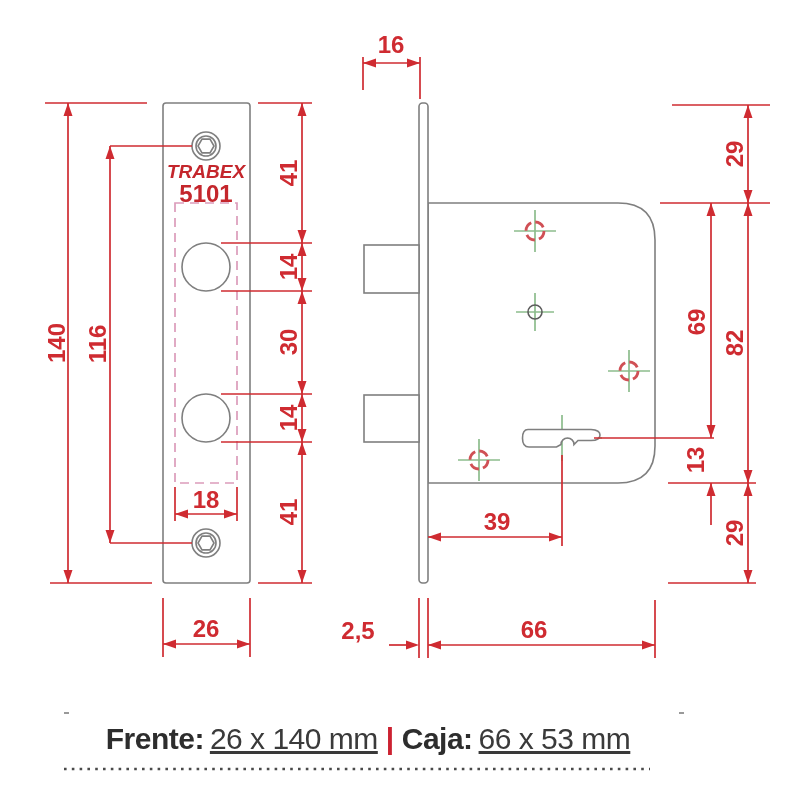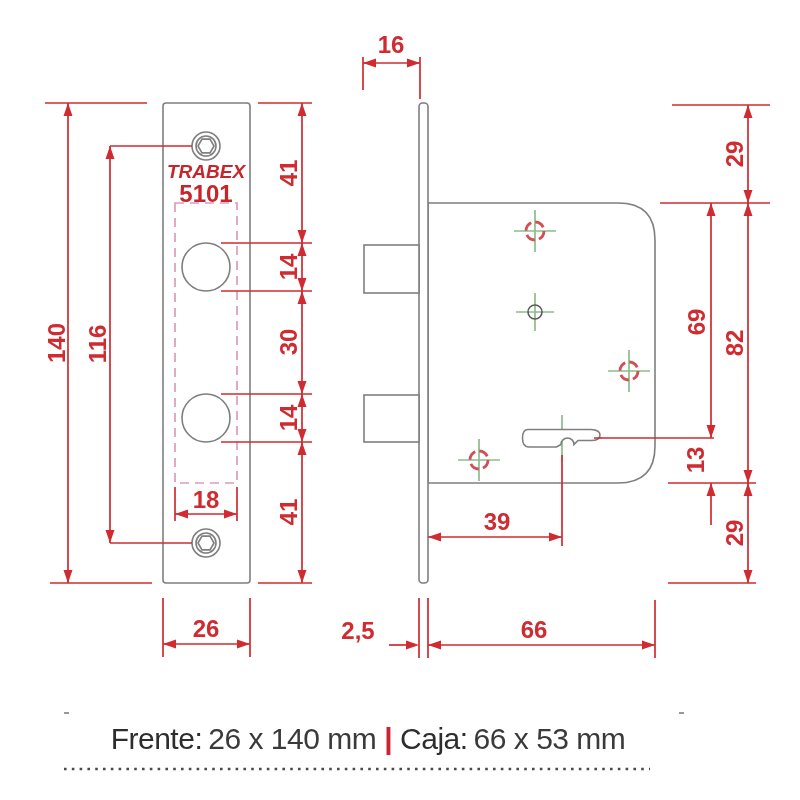--- a/index.html
+++ b/index.html
@@ -17,23 +17,23 @@
   .dtext{fill:var(--red);font:bold 24px "Liberation Sans", sans-serif;}
   .pink{stroke:var(--pink);stroke-width:1.7;fill:none;stroke-dasharray:9 6;}
   .green{stroke:var(--green);stroke-width:1.7;fill:none;}
   .ringr{stroke:var(--cross-red);stroke-width:2.8;fill:none;stroke-dasharray:10 4.14;}
   .ringg{stroke:#5c5c5c;stroke-width:1.6;fill:none;}
   .brand{fill:var(--brand-red);font:italic bold 19px "Liberation Sans", sans-serif;}
   .model{fill:var(--brand-red);font:bold 24px "Liberation Sans", sans-serif;}
   .caption{position:absolute;left:368px;top:722px;transform:translateX(-50%);
            white-space:nowrap;font-size:30px;line-height:1.1;letter-spacing:-0.5px;
            color:#3a3a3a;}
-  .caption .lbl{font-weight:normal;color:var(--cap-dark);}
+  .caption .lbl{font-weight:bold;color:var(--cap-dark);}
   .caption .sep{font-weight:bold;color:var(--cap-red);padding:0 8px;}
-  .caption .val{padding-left:6px;}
+  .caption .val{padding-left:6px;text-decoration:underline;}
 </style>
 </head>
 <body>
 
 <div class="stage">
 <svg width="800" height="800" viewBox="0 0 800 800">
 
   <g>
     <rect class="gfill" x="163" y="103" width="87" height="480" rx="3"></rect>
 

